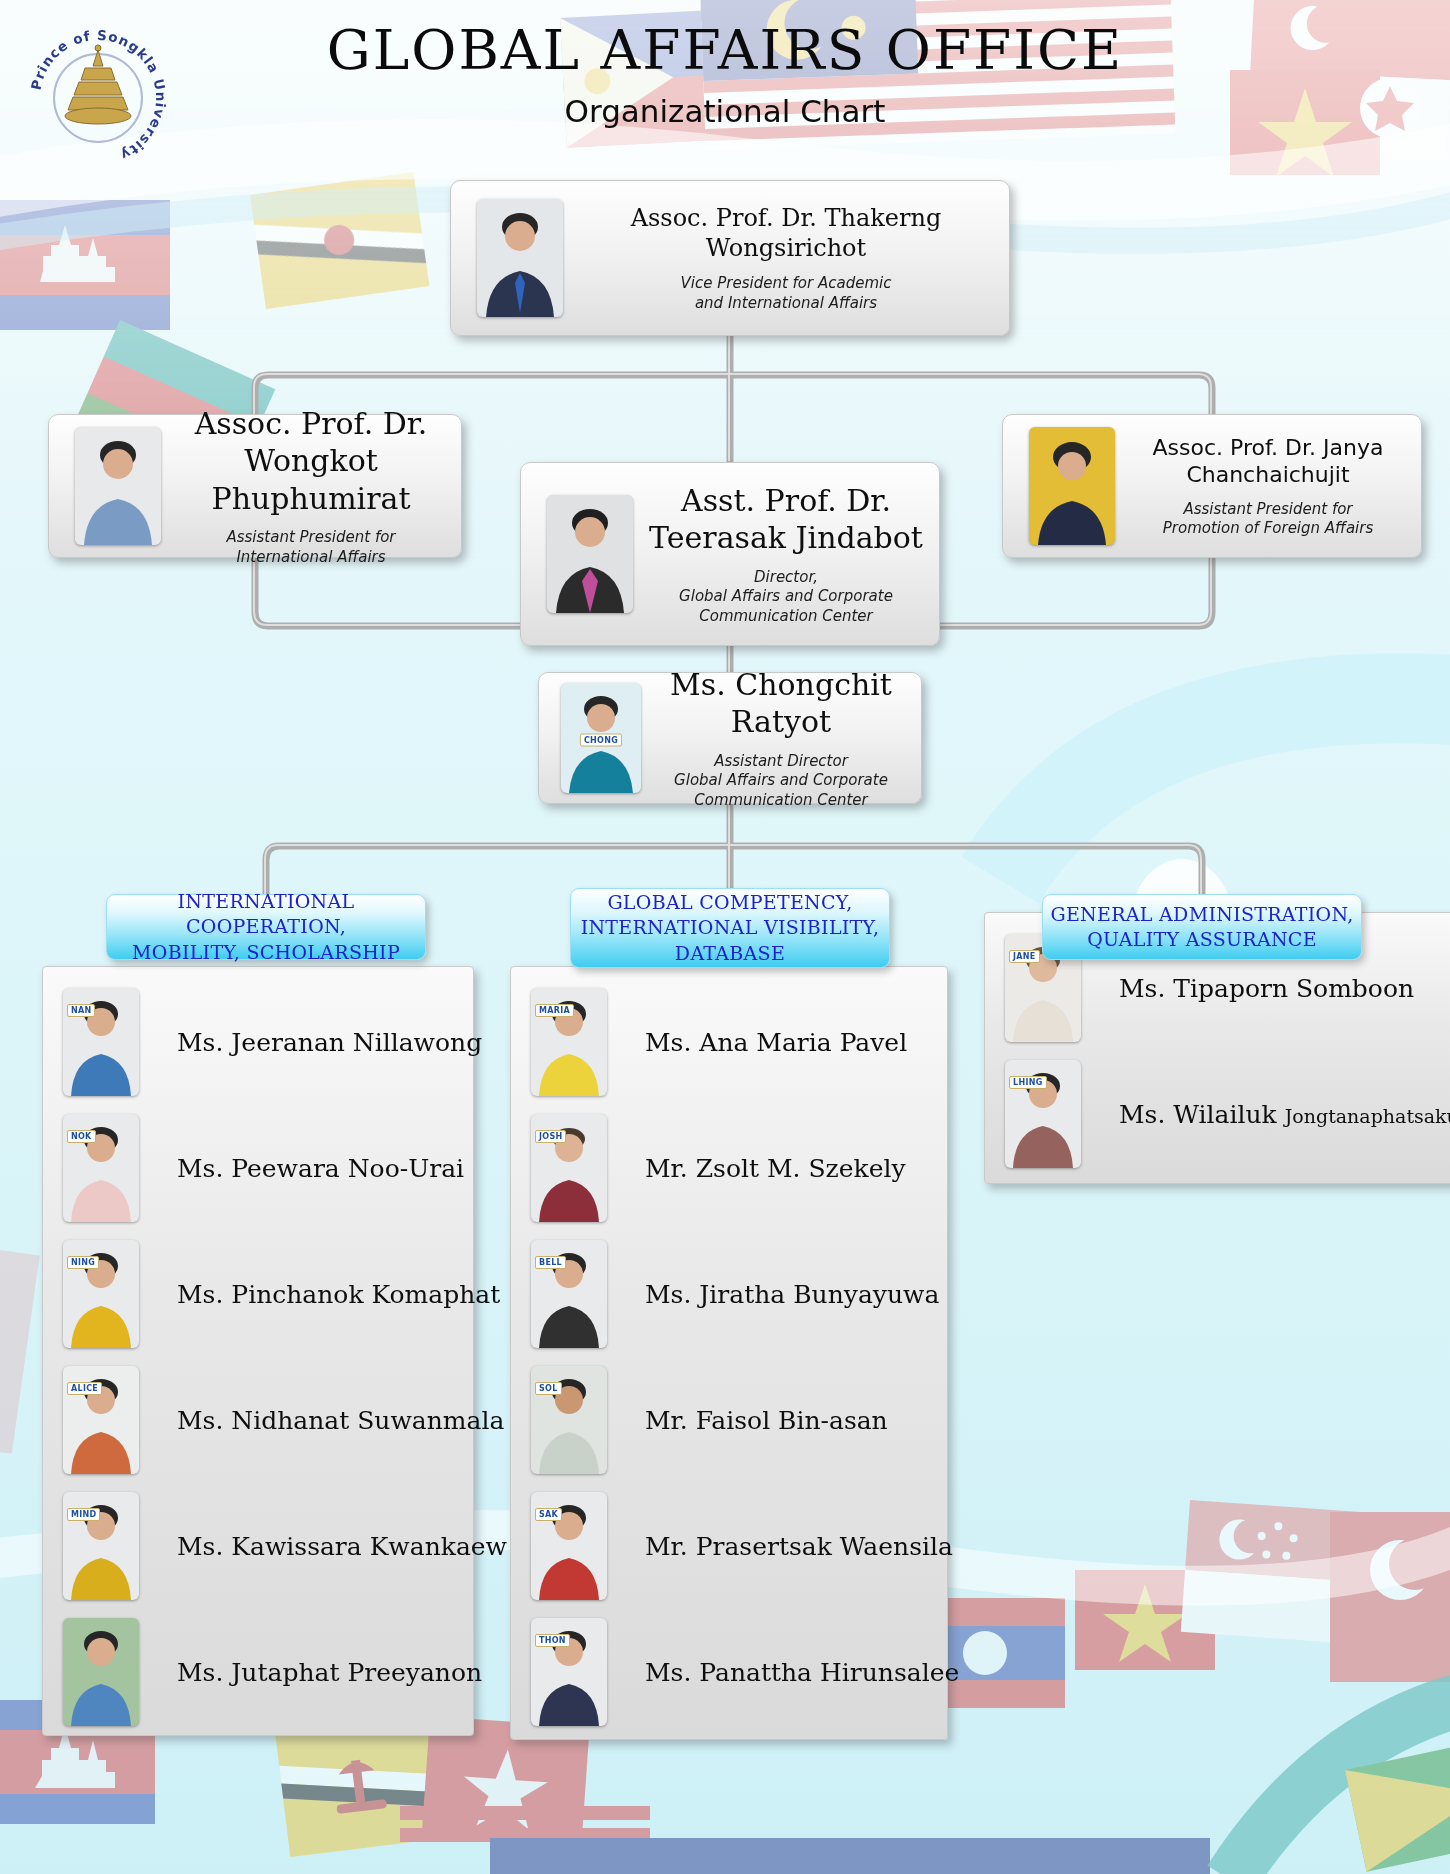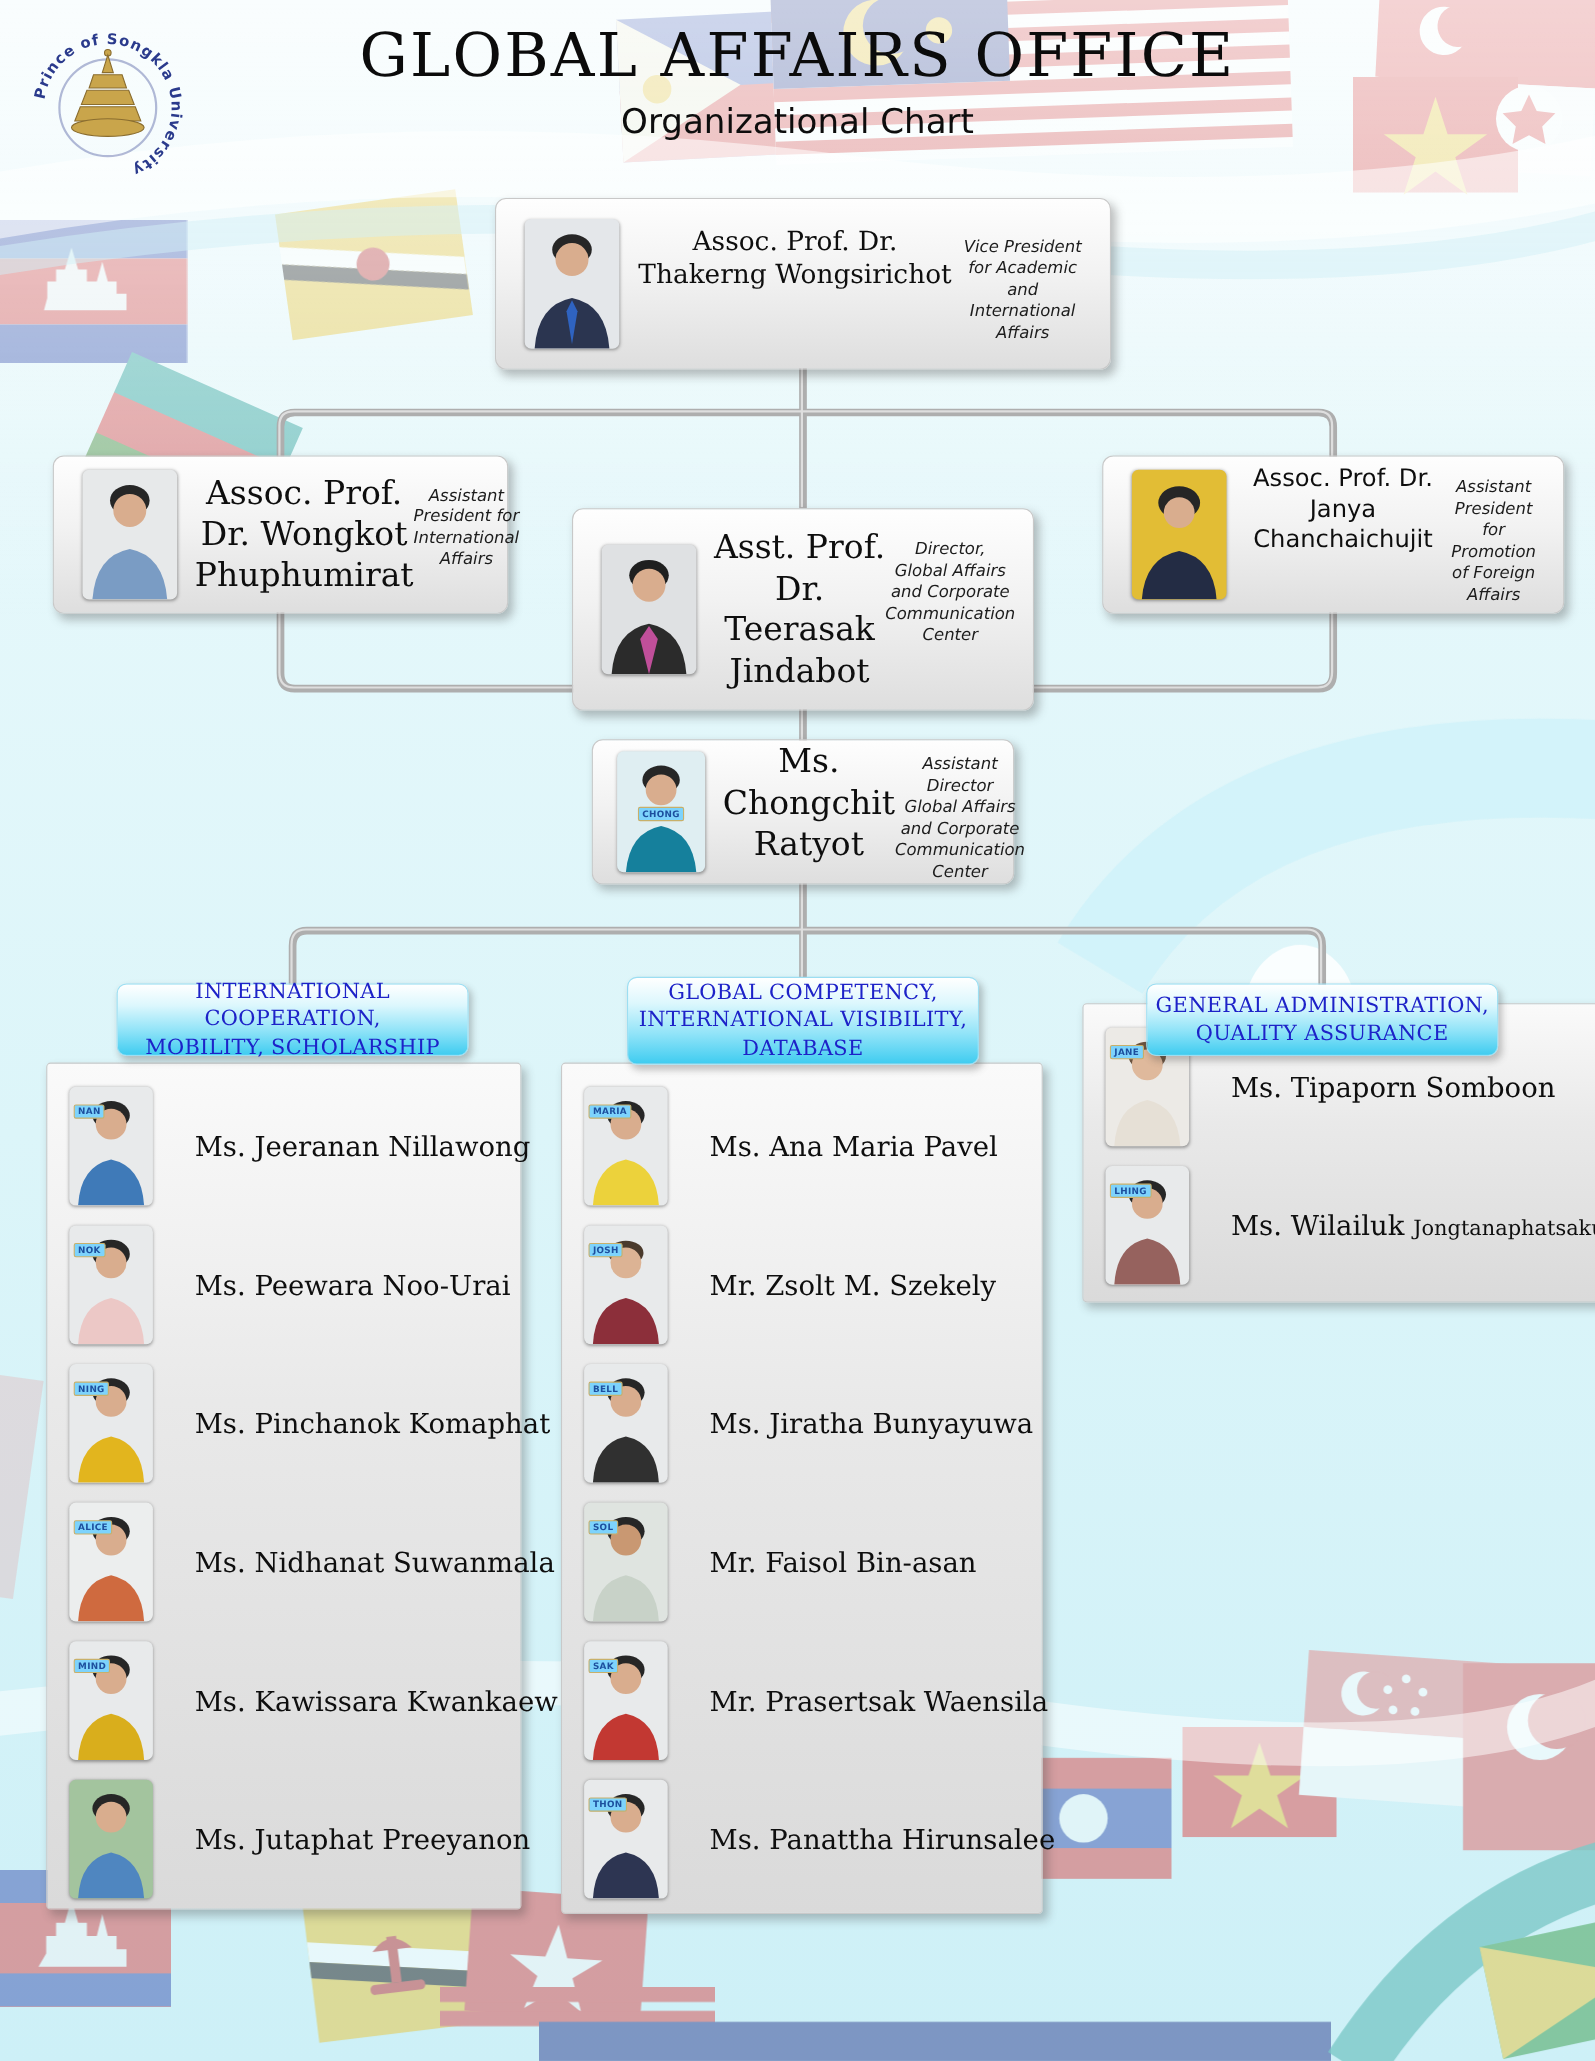--- a/index.html
+++ b/index.html
@@ -23,21 +23,21 @@
 
   
   .card{position:absolute;z-index:3;display:flex;align-items:center;box-sizing:border-box;
     background:linear-gradient(180deg,#fefefe 0%,#f2f2f2 45%,#dedede 100%);
     border:1px solid #c8c8c8;border-radius:10px;
     box-shadow:4px 5px 9px rgba(70,70,70,.35);}
   .photo{position:relative;flex:none;border-radius:6px;overflow:hidden;
     box-shadow:0 1px 3px rgba(0,0,0,.35);}
   .card .photo{width:86px;height:118px;margin-left:26px;}
   .card.small-card .photo{width:80px;height:110px;margin-left:22px;}
-  .info{flex:1;display:flex;flex-direction:row;justify-content:center;
+  .info{flex:1;display:flex;flex-direction:column;justify-content:center;
     text-align:center;padding:0 16px;}
   .pname{font-size:30px;line-height:1.25;color:#0e0e0e;}
   .pname.big{font-size:24px;}
   .pname.sans{font-family:"DejaVu Sans",sans-serif;font-size:22px;}
   .ptitle{font-family:"DejaVu Sans",sans-serif;font-style:italic;font-size:15px;
     line-height:1.3;margin-top:11px;white-space:pre-line;color:#1c1c1c;}
 
   
   .header-box{position:absolute;z-index:3;display:flex;align-items:center;justify-content:center;
     text-align:center;white-space:pre-line;font-size:19px;line-height:1.34;letter-spacing:.3px;
@@ -48,21 +48,21 @@
   
   .panel{position:absolute;z-index:2;box-sizing:border-box;padding-top:12px;
     background:linear-gradient(180deg,#fafafa 0%,#e9e9e9 40%,#dadada 100%);
     border:1px solid #c9c9c9;border-radius:4px;box-shadow:4px 5px 9px rgba(70,70,70,.33);}
   .row{height:126px;display:flex;align-items:center;padding-left:20px;}
   .photo.member{width:76px;height:108px;}
   .mname{margin-left:38px;font-size:25px;color:#0e0e0e;white-space:nowrap;}
   .small-surname{font-size:19px;}
   .small-surname:empty{display:none;}
 
-  .tag{position:absolute;top:16px;left:4px;background:#7dd3fc;border:1px solid #c8b06a;
+  .tag{position:absolute;top:16px;left:4px;background:#ffffff;border:1px solid #c8b06a;
     border-radius:2px;font-family:"DejaVu Sans",sans-serif;font-weight:bold;font-size:8px;
     color:#1d4f9e;padding:1px 3px;letter-spacing:.3px;}
   .tag:empty{display:none;}
   .tag.pos-center{top:52%;left:50%;transform:translate(-50%,-50%);}
   .sil{display:block;width:100%;height:100%;}
 </style>
 </head>
 <body>
 
 <div id="canvas">

